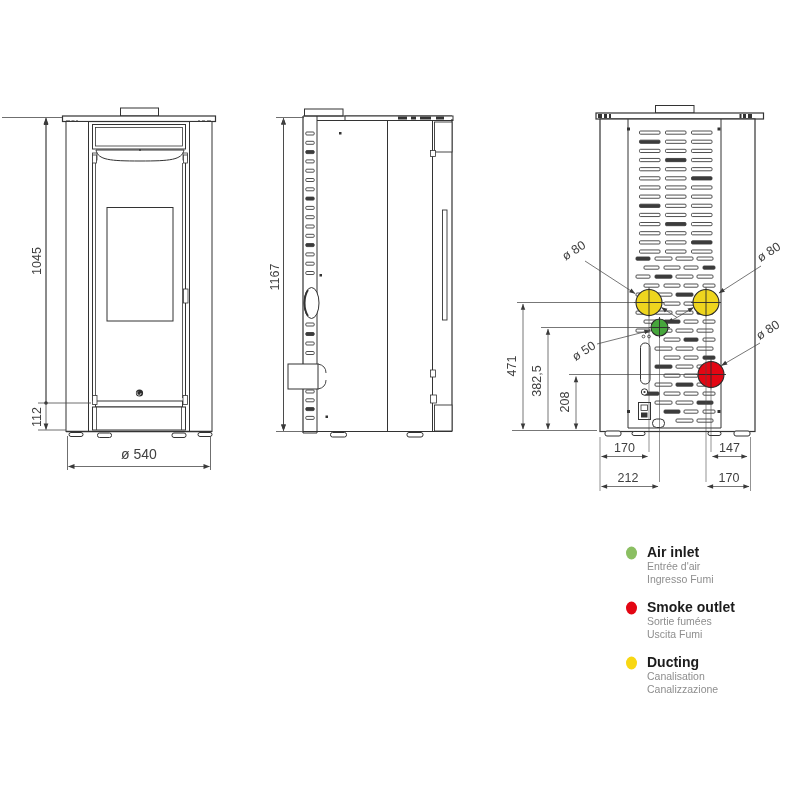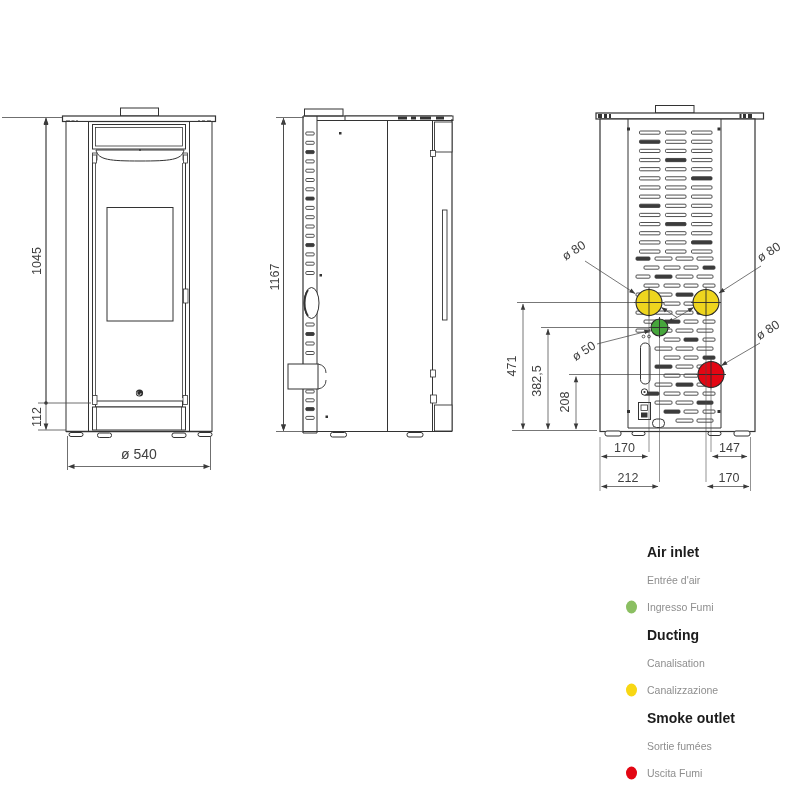--- a/index.html
+++ b/index.html
@@ -2,25 +2,25 @@
 <html><head>
 <meta charset="utf-8">
 <style>
   html,body{margin:0;padding:0;background:#ffffff;}
   .stage{position:relative;width:800px;height:800px;background:#ffffff;overflow:hidden;
          font-family:"Liberation Sans",sans-serif;}
   svg text{font-family:"Liberation Sans",sans-serif;fill:#3f3f3f;}
   .dim{font-size:12.5px;}
   .dimbig{font-size:14px;}
   .legend{position:absolute;left:625px;top:544px;width:170px;}
-  .legend-row{display:flex;align-items:flex-end;margin-bottom:13px;}
+  .legend-row{display:flex;align-items:flex-start;margin-bottom:13px;}
   .legend-dot{flex:0 0 auto;margin-top:2px;}
   .legend-texts{margin-left:9px;}
   .legend-title{font-size:14px;font-weight:700;color:#1c1c1c;line-height:1.15;}
-  .legend-sub{font-size:10.5px;color:#8e8e8e;line-height:1.24;margin-top:14px;}
+  .legend-sub{font-size:10.5px;color:#8e8e8e;line-height:1.24;margin-top:0;}
 </style>
 </head>
 <body>
 
 <div class="stage">
 <svg width="800" height="800" viewBox="0 0 800 800">
   <defs>
     <marker id="mE" orient="auto" markerWidth="9" markerHeight="7" refX="8" refY="3.5">
       <path d="M0.5,0.5 L8.5,3.5 L0.5,6.5 z" fill="#3a3a3a"></path>
     </marker>
@@ -366,32 +366,32 @@
       <ellipse cx="6.5" cy="7" rx="5.5" ry="6.5" fill="#8bbf62"></ellipse>
     </svg>
     <div class="legend-texts">
       <div class="legend-title">Air inlet</div>
       <div class="legend-sub">Entrée d'air</div>
       <div class="legend-sub">Ingresso Fumi</div>
     </div>
   </div>
   <div class="legend-row">
     <svg class="legend-dot" width="13" height="14">
+      <ellipse cx="6.5" cy="7" rx="5.5" ry="6.5" fill="#e30613"></ellipse>
+    </svg>
+    <div class="legend-texts">
+      <div class="legend-title">Smoke outlet</div>
+      <div class="legend-sub">Sortie fumées</div>
+      <div class="legend-sub">Uscita Fumi</div>
+    </div>
+  </div>
+  <div class="legend-row">
+    <svg class="legend-dot" width="13" height="14">
       <ellipse cx="6.5" cy="7" rx="5.5" ry="6.5" fill="#f8d713"></ellipse>
     </svg>
     <div class="legend-texts">
       <div class="legend-title">Ducting</div>
       <div class="legend-sub">Canalisation</div>
       <div class="legend-sub">Canalizzazione</div>
     </div>
   </div>
-  <div class="legend-row">
-    <svg class="legend-dot" width="13" height="14">
-      <ellipse cx="6.5" cy="7" rx="5.5" ry="6.5" fill="#e30613"></ellipse>
-    </svg>
-    <div class="legend-texts">
-      <div class="legend-title">Smoke outlet</div>
-      <div class="legend-sub">Sortie fumées</div>
-      <div class="legend-sub">Uscita Fumi</div>
-    </div>
-  </div>
 </div>
 </div>
 
 </body></html>

